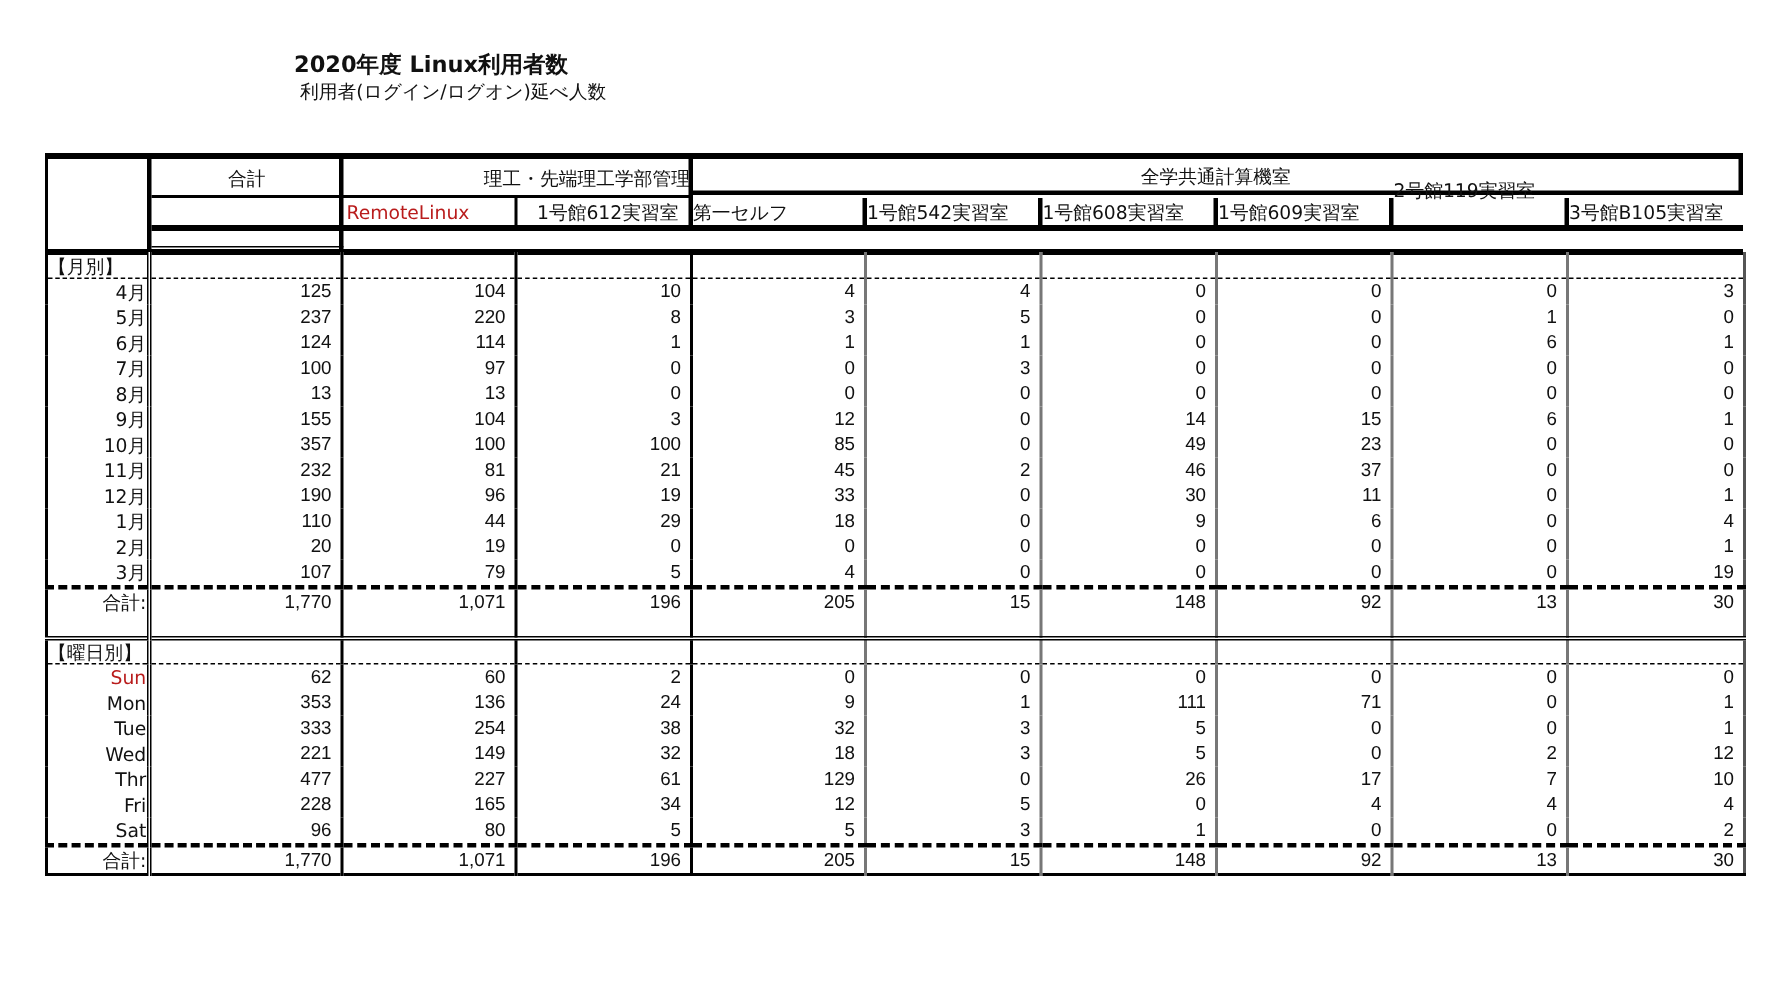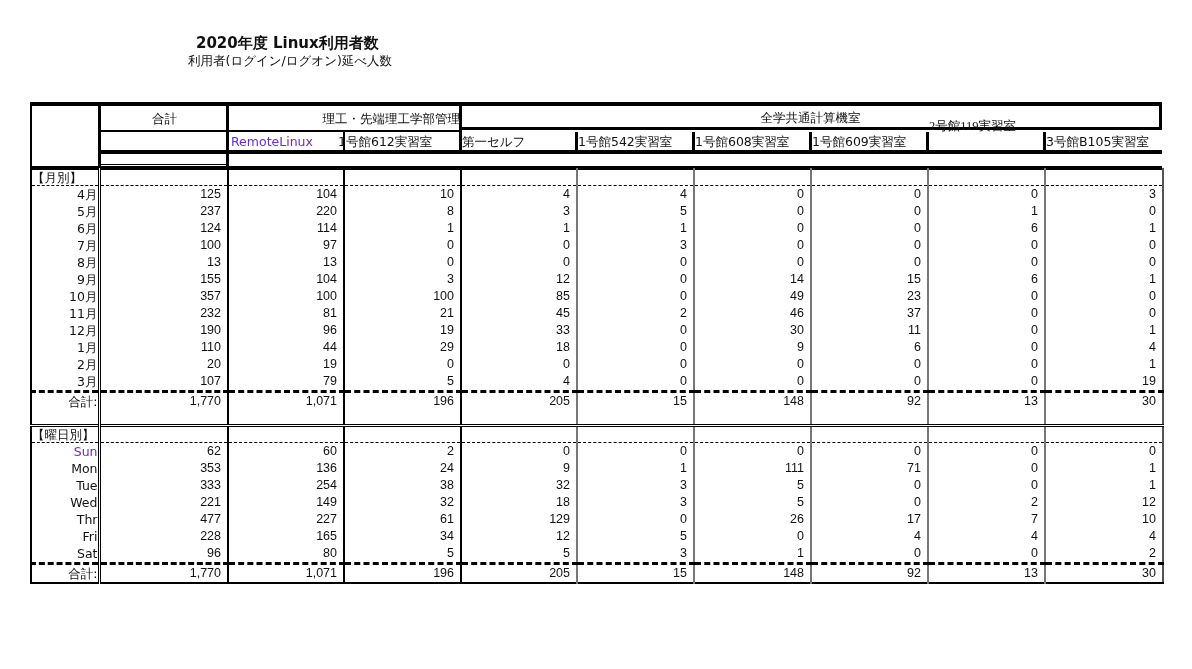--- a/index.html
+++ b/index.html
@@ -1,19 +1,19 @@
 <!DOCTYPE html>
 <html><head>
 <meta charset="utf-8">
 <style>
   html, body { margin:0; padding:0; background:#fff; }
   body { width:1192px; height:669px; position:relative; overflow:hidden;
          font-family:"DejaVu Sans","Liberation Sans",sans-serif; color:#111; }
   .title { position:absolute; left:196px; top:34px; font-size:15px; line-height:18px;font-weight:bold; }
-  .subtitle { position:absolute; left:188px; top:53px; font-size:12.5px; line-height:16px; }
+  .subtitle { position:absolute; left:200px; top:53px; font-size:12.5px; line-height:16px; }
 
   .sheet { position:absolute; left:30px; top:102px; width:1130px; }
   .hdr { position:relative; height:62px; }
   .box { position:absolute; box-sizing:border-box; font-size:12.5px; }
   .vline { position:absolute; background:#000; }
   .hline { position:absolute; background:#000; }
 
   table.grid { position:absolute; border-collapse:collapse; table-layout:fixed; font-size:12.5px; }
   table.grid td { padding:0 6px 0 0; height:17px; line-height:17px; text-align:right; white-space:nowrap;
                   border-left:1px solid #000; }
@@ -21,21 +21,21 @@
   table.grid td.c0 { border-left:none; }
   table.grid td.thick { border-left:2px solid #000; }
   table.grid td.gray { border-left:2px solid #777; }
   .num { font-family:"Liberation Sans",sans-serif; }
   .cond { font-family:"Liberation Sans Narrow","Liberation Sans",sans-serif; }
   tr.sec td { height:15px; line-height:15px; text-align:left; }
   tr.sec td.lbl { text-align:left; }
   tr.firstrow td { border-top:1px dashed #000; }
   tr.totrow td { border-top:3px dashed #000; }
   tr.after td { height:14px; }
-  .red { color:#6d28d9; }
+  .red { color:#b91c1c; }
 </style>
 </head>
 <body>
 
 <div class="title">2020年度 Linux利用者数</div>
 <div class="subtitle">利用者(ログイン/ログオン)延べ人数</div>
 
 <div class="sheet">
   <div class="hdr">
 
@@ -46,30 +46,30 @@
     <div class="box" style="left:71px;top:4px;width:127px;height:26px;text-align:center;line-height:26px;">合計</div>
     <div class="vline" style="left:196px;top:0;width:3px;height:66px;"></div>
     <div class="box" style="left:199px;top:4px;width:231px;height:26px;text-align:right;line-height:26px;">理工・先端理工学部管理</div>
     <div class="vline" style="left:429px;top:0;width:3px;height:52px;"></div>
 
     <div class="box" style="left:432px;top:4px;width:700px;height:24px;border-right:3px solid #000;border-bottom:3px solid #000;text-align:center;line-height:24px;">全学共通計算機室</div>
     <div class="hline" style="left:71px;top:28px;width:361px;height:2px;"></div>
 
     <div class="box red" style="left:200px;top:31px;width:113px;height:17px;line-height:17px;padding-left:1px;">RemoteLinux</div>
     <div class="vline" style="left:313px;top:30px;width:2px;height:20px;"></div>
-    <div class="box" style="left:308px;top:31px;width:114px;height:17px;line-height:17px;">1号館612実習室</div>
+    <div class="box" style="left:328px;top:31px;width:114px;height:17px;line-height:17px;">1号館612実習室</div>
     <div class="box" style="left:432px;top:31px;width:113px;height:17px;line-height:17px;">第一セルフ</div>
     <div class="vline" style="left:545px;top:30px;width:3px;height:20px;"></div>
     <div class="box" style="left:548px;top:31px;width:115px;height:17px;line-height:17px;">1号館542実習室</div>
     <div class="vline" style="left:662px;top:30px;width:3px;height:20px;"></div>
     <div class="box" style="left:665px;top:31px;width:115px;height:17px;line-height:17px;">1号館608実習室</div>
     <div class="vline" style="left:779px;top:30px;width:3px;height:20px;"></div>
     <div class="box" style="left:782px;top:31px;width:115px;height:17px;line-height:17px;">1号館609実習室</div>
     <div class="vline" style="left:896px;top:30px;width:3px;height:20px;"></div>
-    <div class="box" style="left:899px;top:16px;width:115px;height:17px;line-height:17px;font-family:Liberation Serif, serif;">2号館119実習室</div>
+    <div class="box" style="left:899px;top:16px;width:115px;height:17px;line-height:17px;">2号館119実習室</div>
     <div class="vline" style="left:1013px;top:30px;width:3px;height:20px;"></div>
     <div class="box" style="left:1016px;top:31px;width:116px;height:17px;line-height:17px;">3号館B105実習室</div>
 
     <div class="hline" style="left:71px;top:48px;width:1061px;height:4px;"></div>
     <div class="hline" style="left:71px;top:62px;width:128px;height:1px;"></div>
     <div class="hline" style="left:0;top:64px;width:1132px;height:2px;"></div>
   </div>
 </div>
 
 <table class="grid" id="grid" style="left:30px;top:168px;width:1132px;border-left:2px solid #000;border-right:2px solid #555;border-bottom:2px solid #000;border-top:2px solid #000;">

